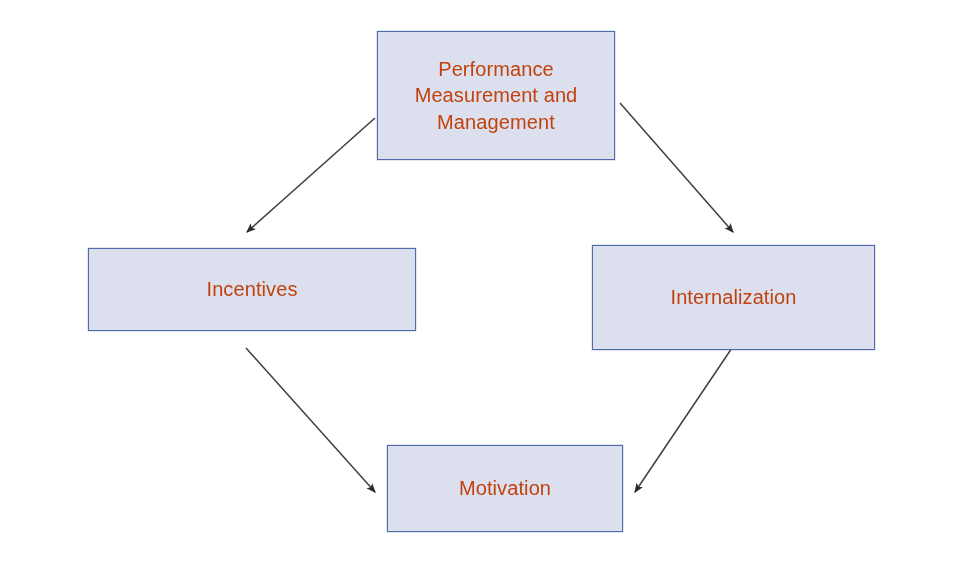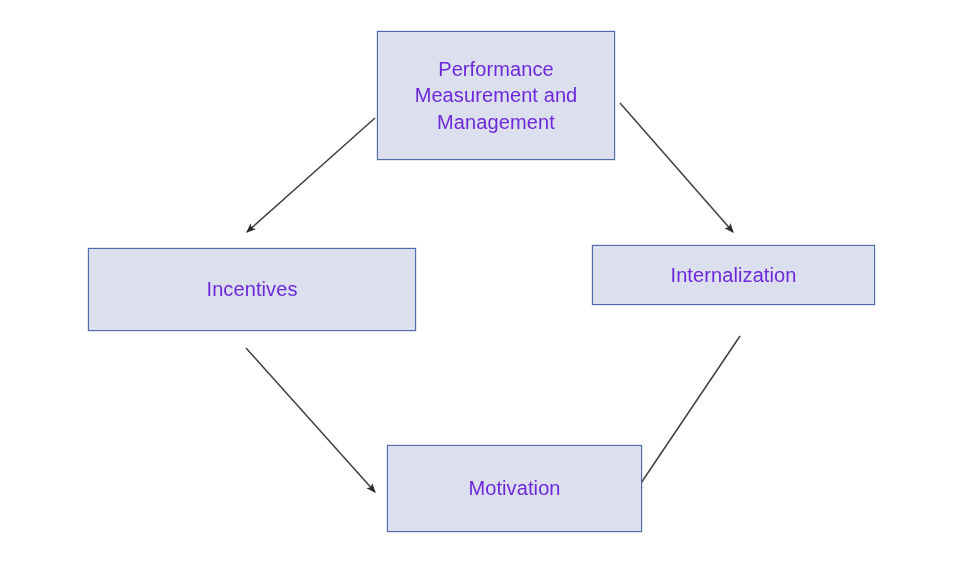--- a/index.html
+++ b/index.html
@@ -28,21 +28,21 @@
   }
   .node {
     position: absolute;
     box-sizing: border-box;
     background: #dce0ee;
     border: 1.6px solid #4f6bab;
     display: flex;
     align-items: center;
     justify-content: center;
     text-align: center;
-    color: #6d28d9;
+    color: #c2410c;
     font-size: 20px;
     line-height: 1.32;
     letter-spacing: 0.1px;
     box-shadow: 0 0 0 0.6px rgba(110,135,185,0.35);
   }
   .node .label {
     display: block;
     padding: 0 6px;
     white-space: pre-line;
   }
@@ -55,26 +55,26 @@
   #node-incentives {
     left: 88px;
     top: 248px;
     width: 328px;
     height: 83px;
   }
   #node-internalization {
     left: 592px;
     top: 245px;
     width: 283px;
-    height: 60px;
+    height: 105px;
   }
   #node-motivation {
     left: 387px;
     top: 445px;
-    width: 255px;
+    width: 236px;
     height: 87px;
   }
 </style>
 </head>
 <body>
 
 <div id="canvas">
 
   <svg class="arrow-layer" viewBox="0 0 970 584" width="970" height="584" xmlns="http://www.w3.org/2000/svg">
     <defs>

